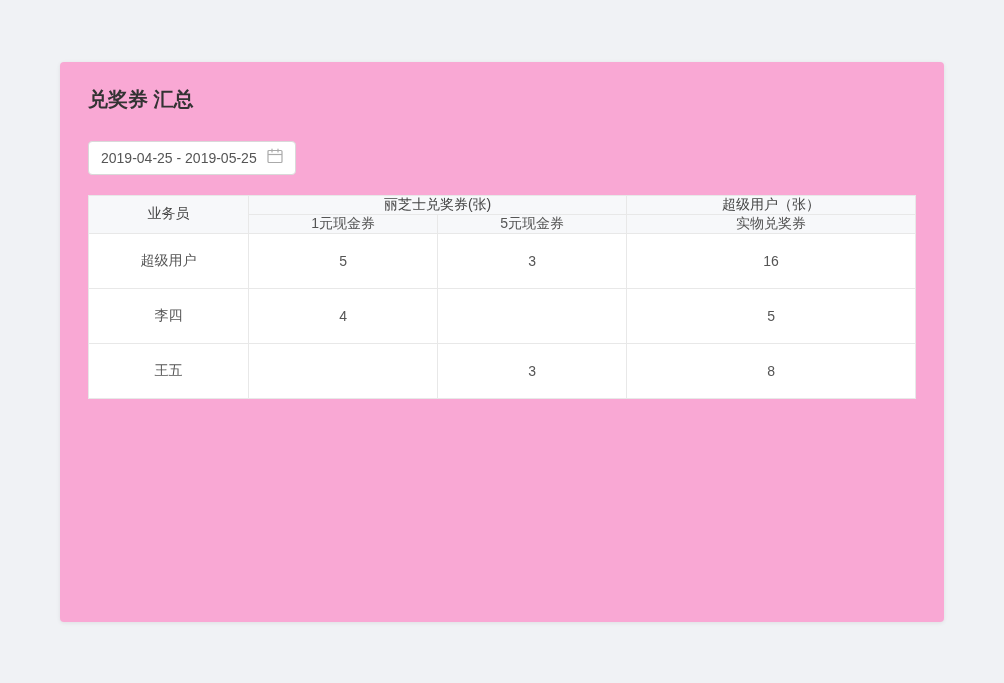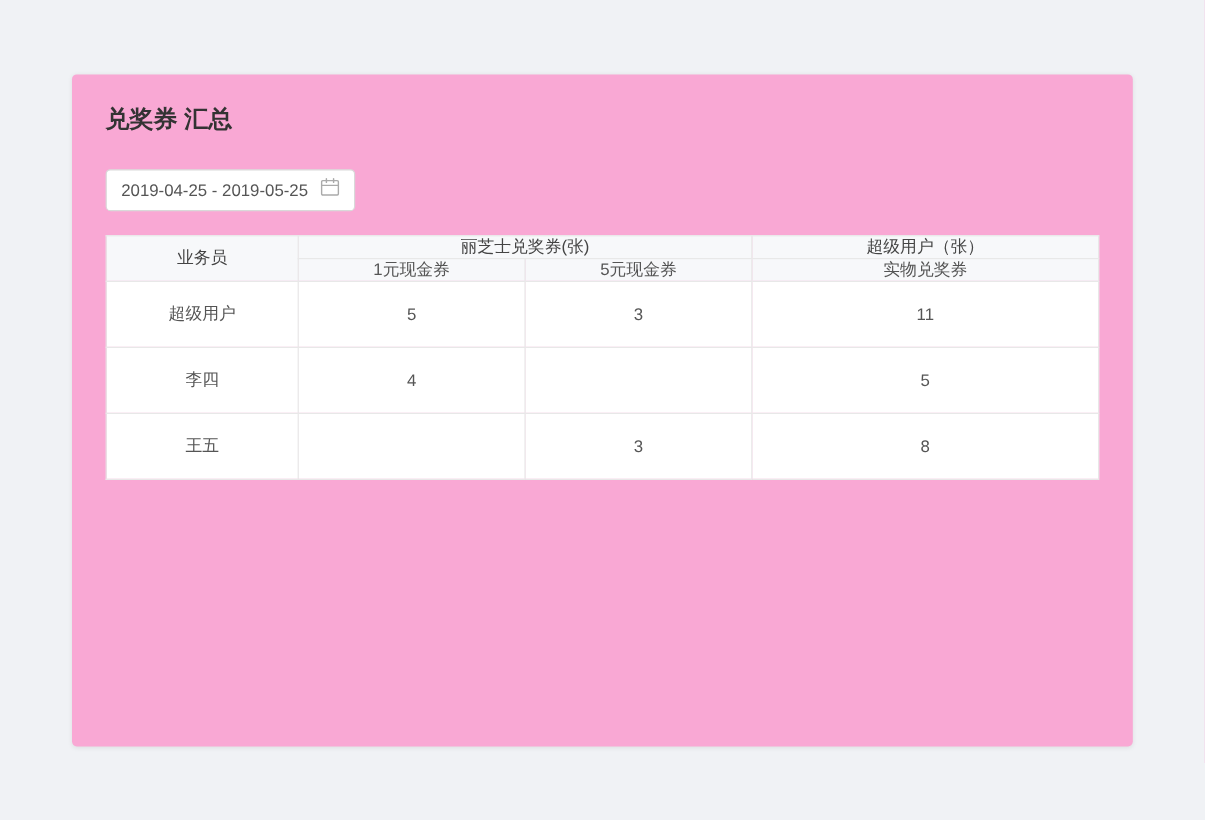--- a/index.html
+++ b/index.html
@@ -145,21 +145,21 @@
         <th class="th-sub">1元现金券</th>
         <th class="th-sub">5元现金券</th>
         <th class="th-sub">实物兑奖券</th>
       </tr>
     </thead>
     <tbody id="table-body">
     <tr>
           <td>超级用户</td>
           <td>5</td>
           <td>3</td>
-          <td>11</td>
+          <td>16</td>
         </tr>
         <tr>
           <td>李四</td>
           <td>4</td>
           <td></td>
           <td>5</td>
         </tr>
         <tr>
           <td>王五</td>
           <td></td>

